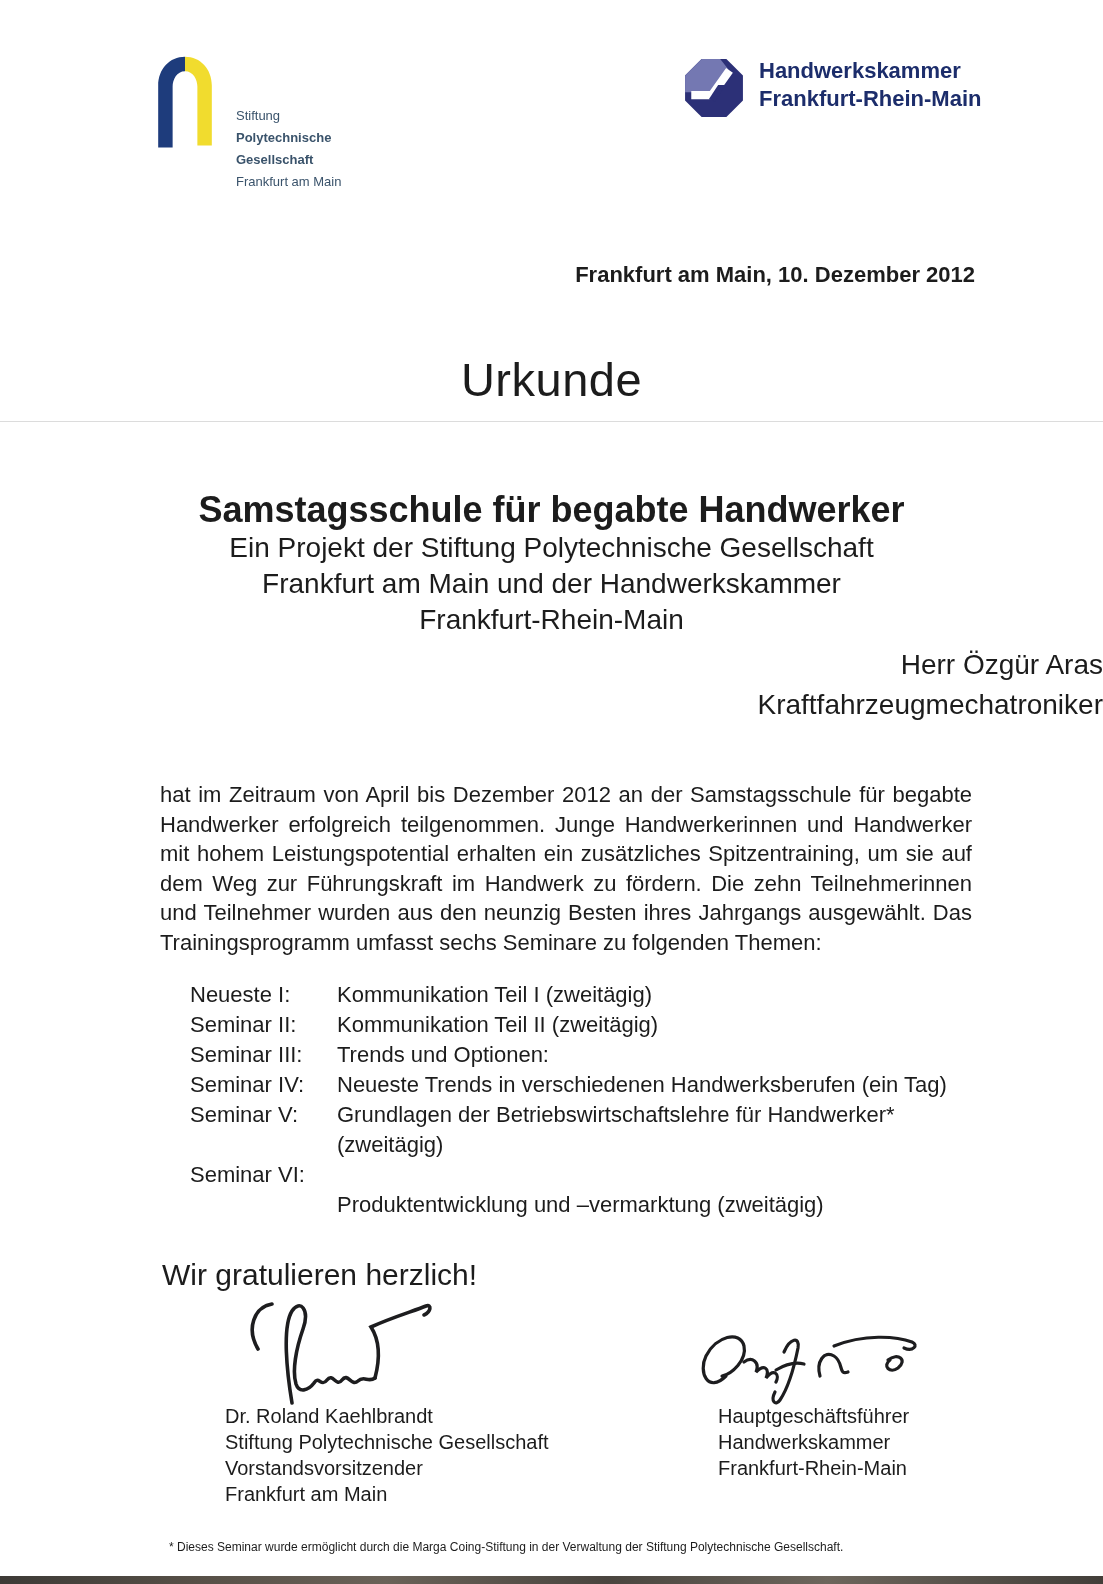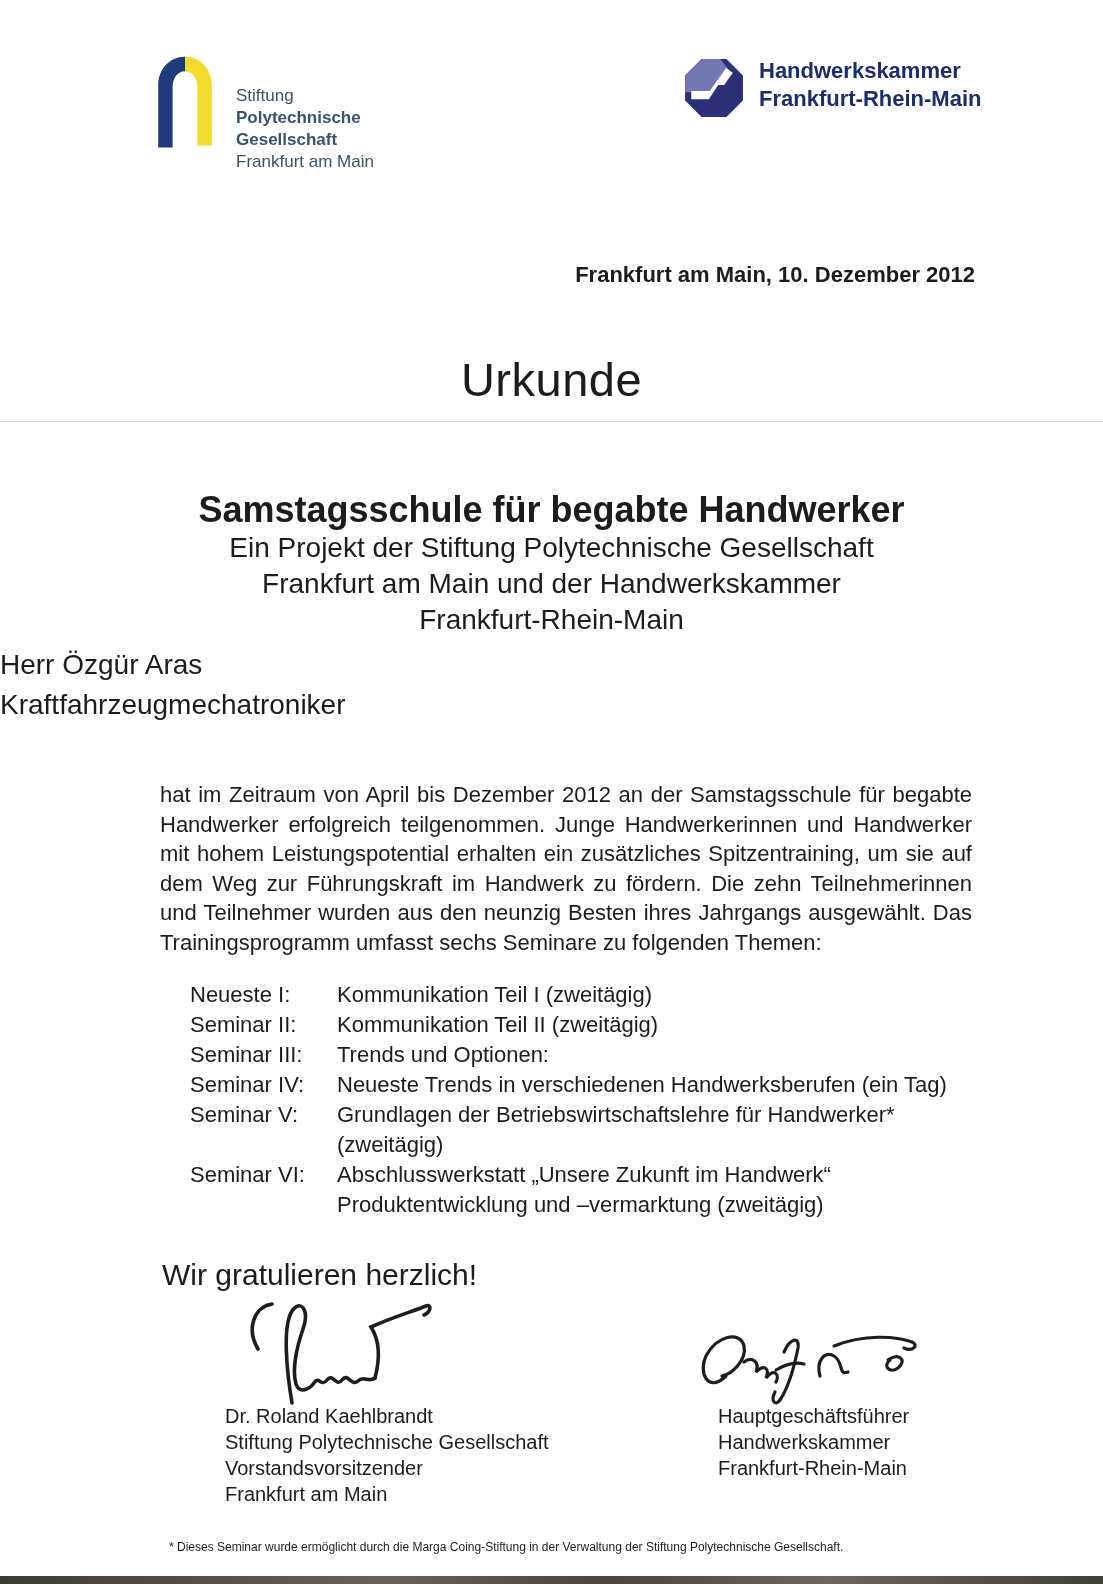--- a/index.html
+++ b/index.html
@@ -8,35 +8,35 @@
     width:1103px;height:1584px;
     margin:0 auto;
     background:#ffffff;
     font-family:"Liberation Sans","DejaVu Sans",sans-serif;
     color:#1c1c1c;
     overflow:hidden;
   }
   
   .logo-left{position:absolute;left:152px;top:52px;display:flex;align-items:flex-start;}
   .arch-icon{width:66px;height:96px;margin-right:18px;}
-  .stiftung-text{margin-top:33px;font-size:17px;line-height:22px;color:#3a536b;}
+  .stiftung-text{margin-top:53px;font-size:13px;line-height:22px;color:#3a536b;}
   .stiftung-text .bold-line{font-weight:bold;}
   .logo-right{position:absolute;left:683px;top:55px;display:flex;align-items:flex-start;}
   .octagon-icon{width:62px;height:62px;margin-right:14px;margin-top:2px;}
   .hwk-text{font-size:22px;line-height:28px;font-weight:bold;color:#1c2d6b;margin-top:2px;}
   
   .date-line{position:absolute;top:262px;right:128px;font-size:22px;font-weight:bold;}
   .doc-title{position:absolute;top:352px;left:0;width:100%;text-align:center;font-size:47px;letter-spacing:0.5px;}
   .scan-line{position:absolute;top:421px;left:0;width:100%;height:1px;background:#dcdcdc;}
   
   .heading{position:absolute;top:450px;left:0;width:100%;text-align:center;}
   .heading .h-bold{font-size:36px;font-weight:bold;line-height:40px;margin-top:40px;}
   .heading .h-line{font-size:28px;line-height:36px;}
   
-  .recipient{position:absolute;top:645px;left:0;width:100%;text-align:left;font-size:28px;line-height:40px;}
+  .recipient{position:absolute;top:645px;left:0;width:100%;text-align:right;font-size:28px;line-height:40px;}
   
   .body-par{position:absolute;top:780px;left:160px;width:812px;font-size:22px;line-height:29.5px;text-align:justify;}
   
   .seminars{position:absolute;top:980px;left:190px;font-size:22px;line-height:30px;}
   .sem-row{display:flex;}
   .sem-label{width:147px;flex:0 0 147px;}
   
   .closing{position:absolute;top:1258px;left:162px;font-size:30px;}
   
   .sig-left-icon{position:absolute;left:228px;top:1295px;width:215px;height:110px;}
@@ -122,21 +122,20 @@
     <div class="sem-row">
       <span class="sem-label">Seminar V:</span>
       <span>Grundlagen der Betriebswirtschaftslehre für Handwerker*</span>
     </div>
     <div class="sem-row">
       <span class="sem-label"></span>
       <span>(zweitägig)</span>
     </div>
     <div class="sem-row">
       <span class="sem-label">Seminar VI:</span>
-      <span>Abschlusswerkstatt „Unsere Zukunft im Handwerk“</span>
     </div>
     <div class="sem-row">
       <span class="sem-label"></span>
       <span>Produktentwicklung und –vermarktung (zweitägig)</span>
     </div>
   </div>
 
   <div class="closing">Wir gratulieren herzlich!</div>
 
   <svg class="sig-left-icon" viewBox="0 0 215 110" aria-hidden="true">

